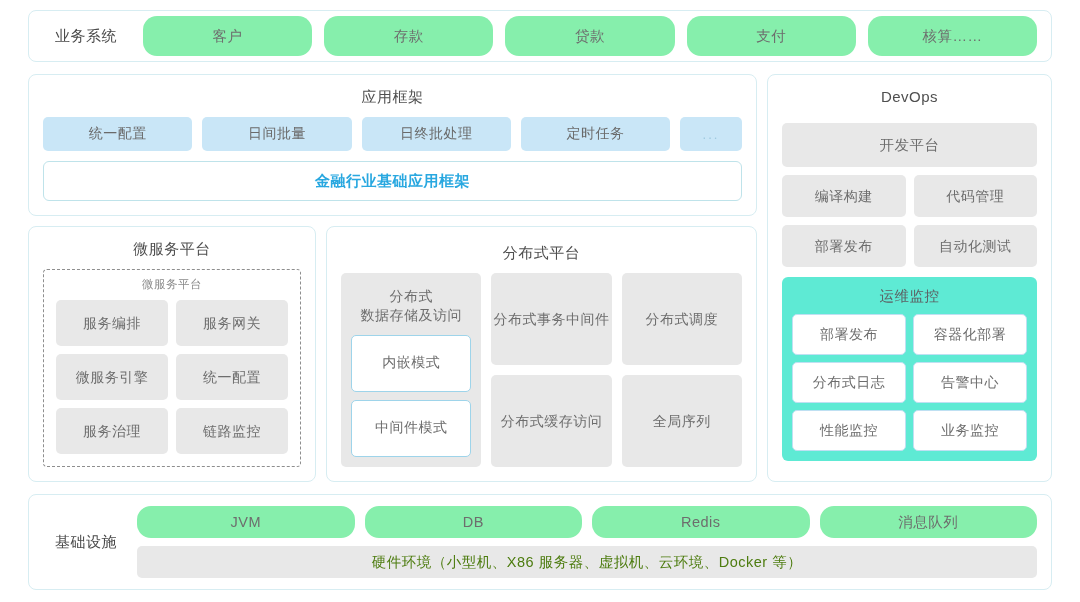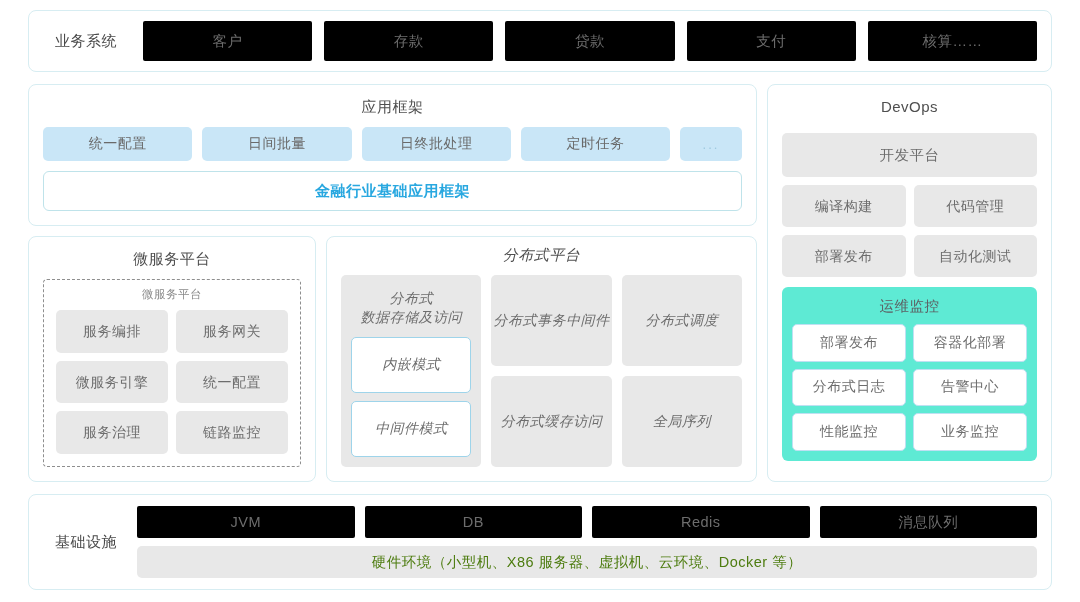--- a/index.html
+++ b/index.html
@@ -24,38 +24,38 @@
 
   
   .card {
     border: 1px solid #d7edf2;
     border-radius: 8px;
     background: #ffffff;
   }
 
   
   .biz-row {
-    height: 62px;
+    height: 52px;
     display: flex;
     align-items: center;
     padding: 0 14px;
     gap: 12px;
     flex: 0 0 auto;
   }
   .row-label {
     font-size: 15px;
     color: #4a4a4a;
     white-space: nowrap;
     flex: 0 0 auto;
     padding: 0 14px 0 12px;
     letter-spacing: .5px;
   }
   .chip-gray {
-    background: #000000;
-    border-radius: 2px;
+    background: #86efac;
+    border-radius: 14px;
     height: 40px;
     display: flex;
     align-items: center;
     justify-content: center;
     font-size: 14.5px;
     color: #6d6d6d;
     flex: 1 1 0;
     letter-spacing: .5px;
   }
 
@@ -174,25 +174,24 @@
     text-align: center;
     font-size: 14px;
     color: #6d6d6d;
     line-height: 1.35;
     letter-spacing: .5px;
   }
 
   
   .dist-panel {
     flex: 1 1 auto;
-    padding: 4px 14px 14px 14px;
+    padding: 12px 14px 14px 14px;
     display: flex;
     flex-direction: column;
     min-width: 0;
-    font-style: italic;
   }
   .dist-body {
     flex: 1 1 auto;
     display: flex;
     gap: 10px;
     min-height: 0;
   }
   .dist-col-a {
     flex: 1 1 0;
     background: #e8e8e8;

